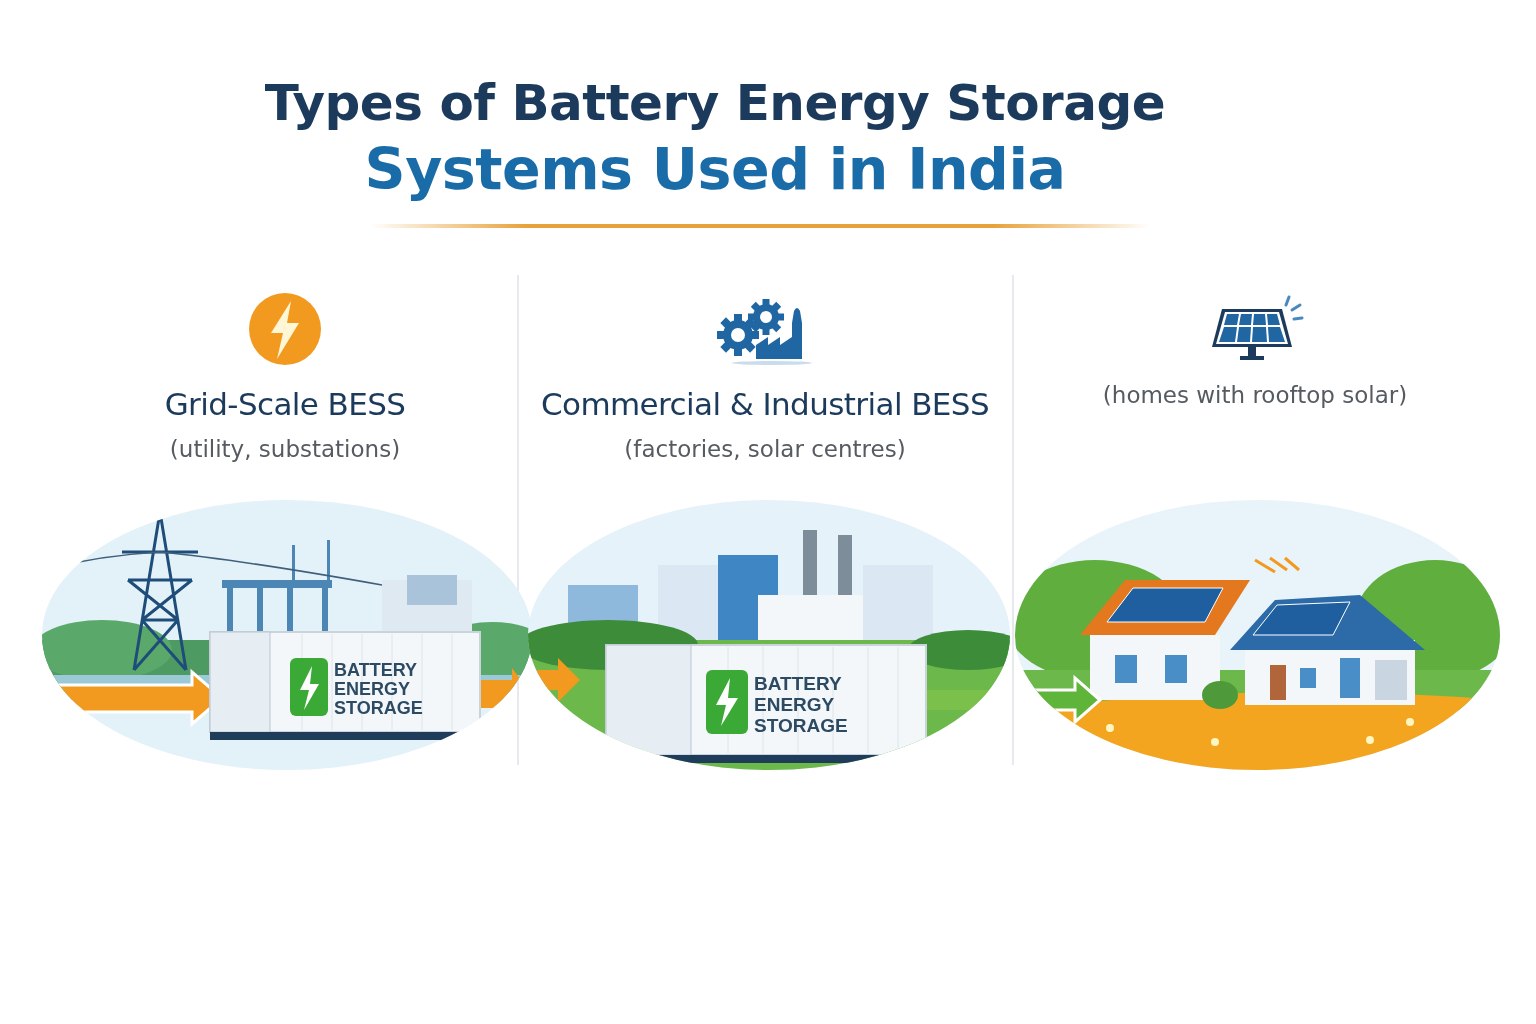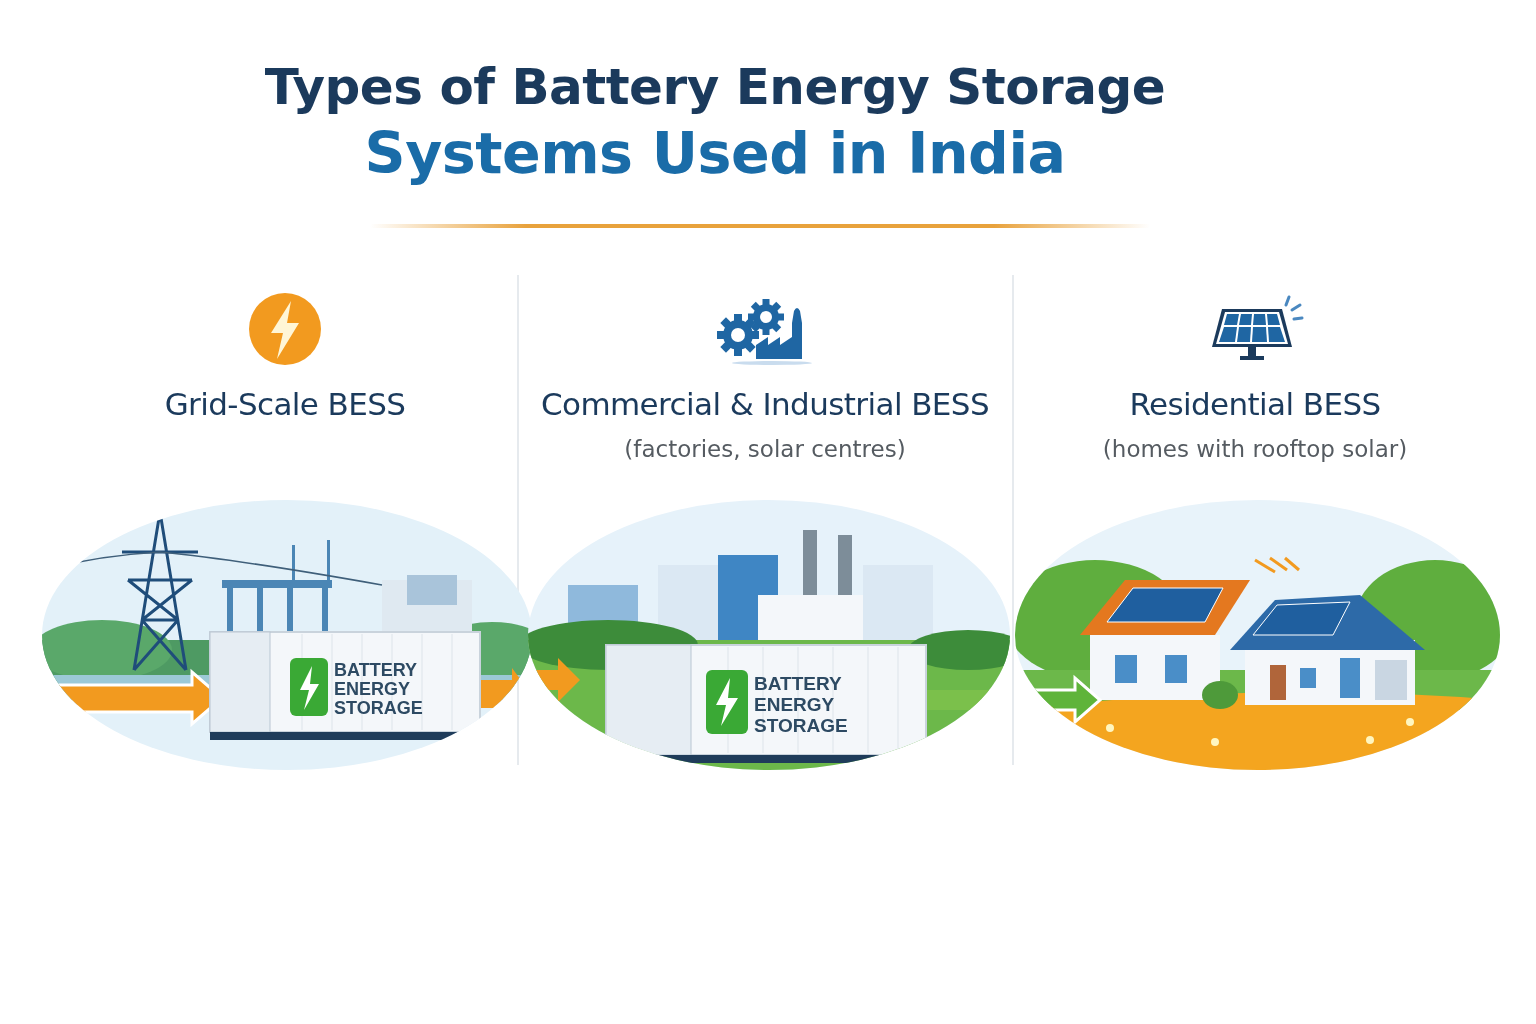--- a/index.html
+++ b/index.html
@@ -1,19 +1,19 @@
 <!DOCTYPE html>
 <html><head>
 <meta charset="utf-8">
 <style>
   * { box-sizing: border-box; margin: 0; padding: 0; }
   html, body { width: 1536px; height: 1024px; background: #ffffff; overflow: hidden; }
   body { font-family: "DejaVu Sans", "Liberation Sans", sans-serif; position: relative; }
 
-  .title-block { position: absolute; left: 0; top: 54px; width: 1430px; text-align: center; }
+  .title-block { position: absolute; left: 0; top: 70px; width: 1430px; text-align: center; }
   .title-line1 { font-size: 50px; font-weight: bold; color: #1b3a5c; letter-spacing: -0.5px; line-height: 66px; }
   .title-line2 { font-size: 57px; font-weight: bold; color: #1a6ca8; letter-spacing: -0.5px; line-height: 66px; margin-top: 0px; }
   .title-rule { position: absolute; left: 370px; top: 224px; width: 780px; height: 4px;
     background: linear-gradient(90deg, rgba(230,160,60,0) 0%, #e8a23c 20%, #e8a23c 80%, rgba(230,160,60,0) 100%);
     border-radius: 2px; }
 
   .divider { position: absolute; top: 275px; width: 2px; height: 490px; background: #e6eaee; }
 
   .column { position: absolute; top: 290px; text-align: center; }
   .col-icon { height: 78px; display: flex; justify-content: center; align-items: center; }
@@ -36,20 +36,21 @@
 <div class="divider" style="left:1012px"></div>
 
 <div class="column" style="left:80px; width:410px;">
   <div class="col-icon">
     <svg width="76" height="76" viewBox="0 0 76 76">
       <circle cx="38" cy="38" r="36" fill="#f29a1f"></circle>
       <path d="M44 10 L24 42 L36 42 L30 68 L52 32 L40 32 Z" fill="#fff6d6"></path>
     </svg>
   </div>
   <div class="col-title">Grid-Scale BESS</div>
+  <div class="col-sub">(utility, substations)</div>
 </div>
 
 <div class="column" style="left:520px; width:490px;">
   <div class="col-icon">
     <svg width="110" height="72" viewBox="0 0 110 72">
       <g fill="#1f66a3">
         <g transform="translate(28,42)">
           <circle r="15"></circle>
           <g>
             <rect x="-4" y="-21" width="8" height="8"></rect>
@@ -101,21 +102,20 @@
       </g>
       <rect x="48" y="54" width="8" height="10" fill="#1b3a5c"></rect>
       <rect x="40" y="63" width="24" height="4" fill="#1b3a5c"></rect>
       <g stroke="#4a88c0" stroke-width="3" stroke-linecap="round">
         <line x1="86" y1="12" x2="89" y2="4"></line>
           <line x1="92" y1="17" x2="100" y2="12"></line>
           <line x1="94" y1="26" x2="102" y2="25"></line>
       </g>
     </svg>
   </div>
-  <div class="col-title">Residential BESS</div>
   <div class="col-sub">(homes with rooftop solar)</div>
 </div>
 
 <div class="scene" style="left:42px; width:490px;">
   <svg viewBox="0 0 490 270" preserveAspectRatio="none">
     <rect width="490" height="270" fill="#e3f1f9"></rect>
     <rect y="140" width="490" height="60" fill="#4e9a63"></rect>
     <ellipse cx="60" cy="150" rx="70" ry="30" fill="#5aa86a"></ellipse>
     <ellipse cx="450" cy="150" rx="60" ry="28" fill="#5aa86a"></ellipse>
     <rect y="175" width="490" height="30" fill="#9cc9d6"></rect>

